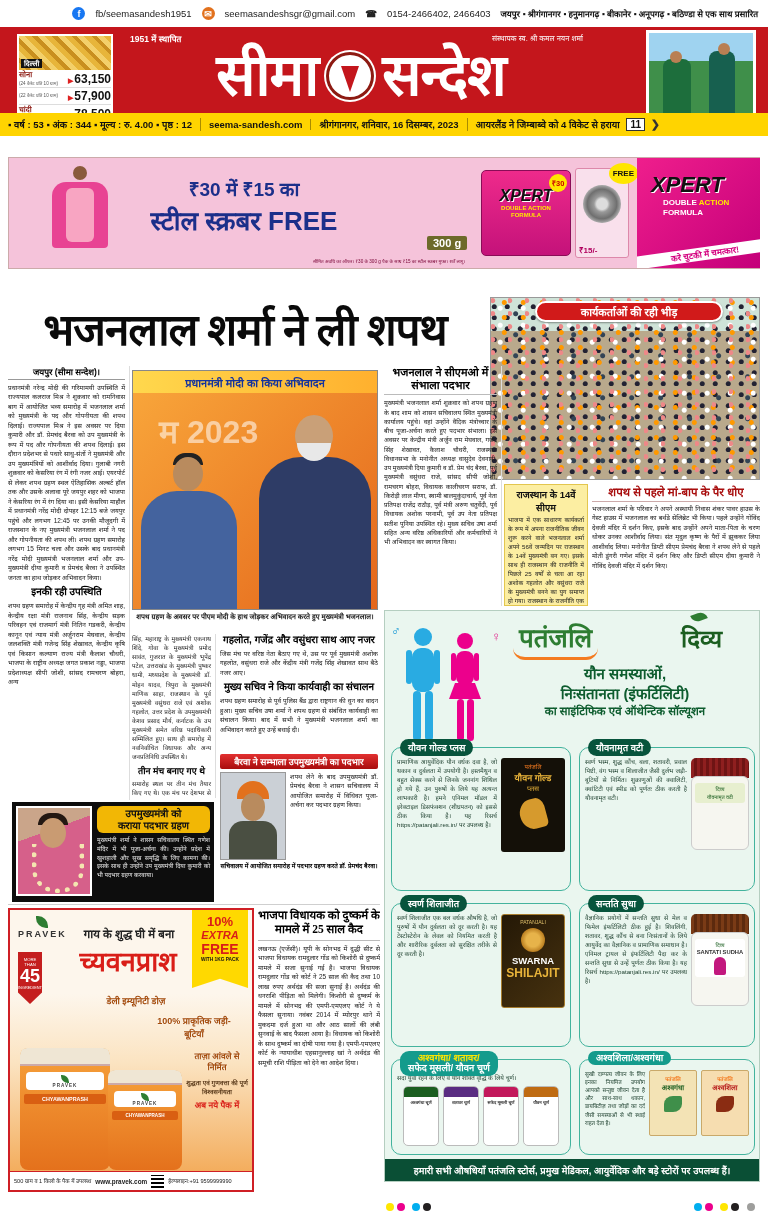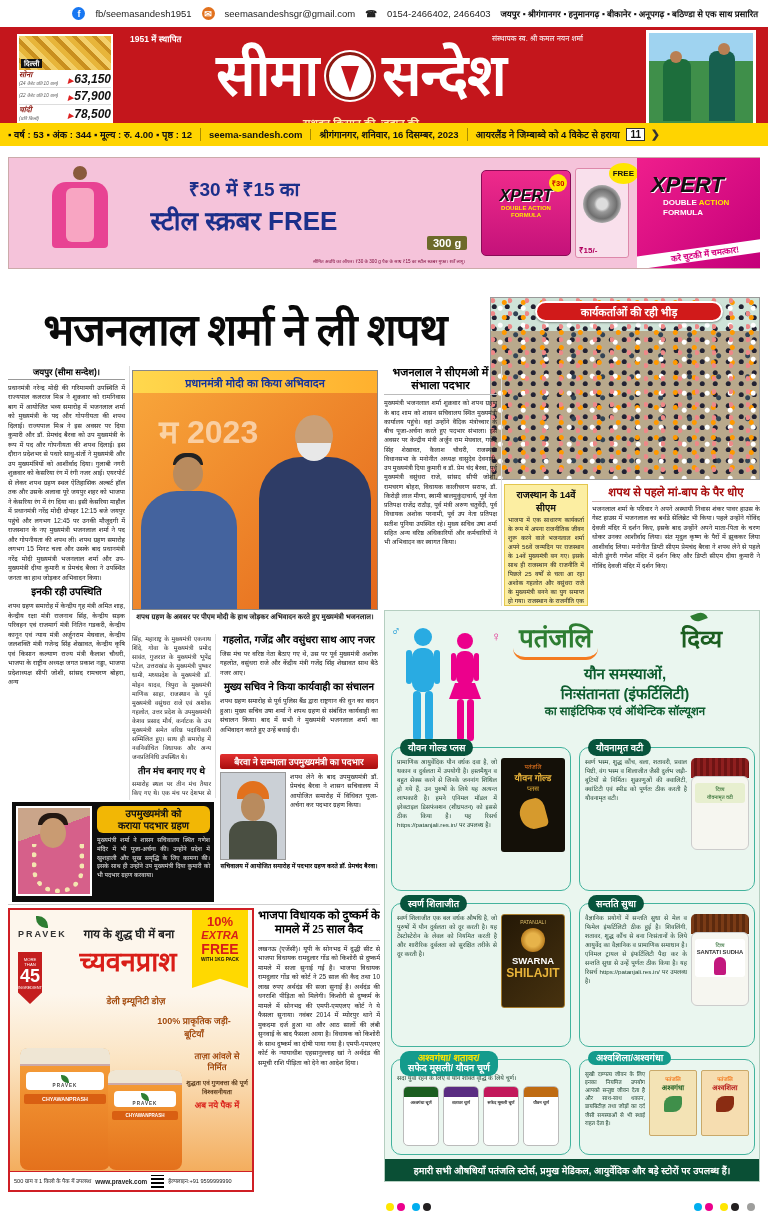--- a/index.html
+++ b/index.html
@@ -18,21 +18,21 @@
          align-items:center;justify-content:center;font-weight:bold;}
   .fb{background:#1877f2;} .mail{background:#e2711d;}
   .cities{font-weight:bold;font-size:8.5px;color:#111;}
 
   
   .masthead{left:0;top:27px;width:768px;height:104px;background:#c4161c;}
   .rates{left:17px;top:7px;width:96px;height:90px;background:#fff;padding:2px;box-sizing:border-box;font-size:7px;}
   .goldimg{position:relative;width:100%;height:34px;
      background:repeating-linear-gradient(45deg,#e7b53a 0 5px,#c98f1f 5px 9px,#f3d06a 9px 14px);}
   .citytag{position:absolute;left:2px;bottom:2px;background:#111;color:#fff;font-size:7px;padding:0 3px;font-weight:bold;}
-  .rrow{display:flex;align-items:center;justify-content:space-between;border-bottom:1px solid #ddd;padding:1px 0;font-style:italic;}
+  .rrow{display:flex;align-items:center;justify-content:space-between;border-bottom:1px solid #ddd;padding:1px 0;}
   .rlab{color:#8d1a12;font-weight:bold;font-size:7.5px;line-height:1;}
   .rsub{color:#555;font-size:4.6px;line-height:1;}
   .rval{color:#111;font-weight:bold;font-size:12px;}
   .arr{color:#d22;font-size:7px;margin-right:1px;}
   .mast-title{left:118px;top:14px;width:486px;height:70px;display:flex;align-items:center;justify-content:center;gap:8px;}
   .mast-word{color:#fff;font-weight:bold;font-size:58px;line-height:1;letter-spacing:-1px;
              font-family:"Liberation Serif",serif;}
   .emblem{width:48px;height:48px;border-radius:50%;background:#fff;display:flex;align-items:center;justify-content:center;
           box-shadow:0 0 0 2px #fff,0 0 0 3px #8d1a12 inset;}
   .nib{width:0;height:0;border-left:9px solid transparent;border-right:9px solid transparent;border-top:26px solid #c4161c;
@@ -40,21 +40,21 @@
   .est{color:#fff;font-size:8.5px;font-weight:bold;}
   .founder{color:#fff;font-size:7.5px;}
   .tagline{left:118px;top:88px;width:486px;color:#ffe9b0;font-size:11px;text-align:center;font-weight:bold;}
   .cricket{left:646px;top:3px;width:110px;height:100px;background:
       linear-gradient(180deg,#9fd3f0 0 30%,#3f8f4a 30% 100%);border:3px solid #fff;box-sizing:border-box;}
   .crik1{position:absolute;left:14px;bottom:6px;width:28px;height:62px;background:#1d6e3c;border-radius:8px 8px 0 0;}
   .crik2{position:absolute;right:18px;bottom:6px;width:26px;height:70px;background:#17604f;border-radius:8px 8px 0 0;}
   .crikh{position:absolute;width:12px;height:12px;border-radius:50%;background:#b97f53;}
 
   
-  .infobar{left:0;top:123px;width:768px;height:23px;background:#ffd400;display:flex;align-items:center;
+  .infobar{left:0;top:113px;width:768px;height:23px;background:#ffd400;display:flex;align-items:center;
            font-size:9.5px;font-weight:bold;color:#111;}
   .inf{padding:0 8px;border-right:1.5px solid #a98c00;white-space:nowrap;}
   .inf:last-child{border-right:none;}
   .pgbadge{display:inline-block;background:#fff;border:1px solid #333;padding:0 3px;margin-left:4px;font-size:10px;}
   .chev{color:#333;font-size:11px;margin-left:3px;}
 
   
   .xpert{left:8px;top:157px;width:752px;height:112px;background:#f5c3da;border:1px solid #caa;box-sizing:border-box;}
   .xwoman{left:28px;top:8px;width:86px;height:96px;}
   .xhead{width:14px;height:14px;border-radius:50%;background:#8a5a3b;margin:0 auto;}

